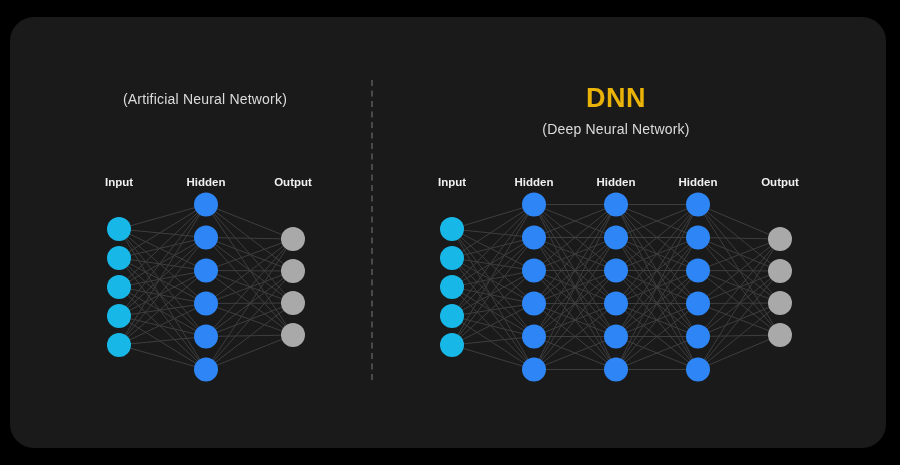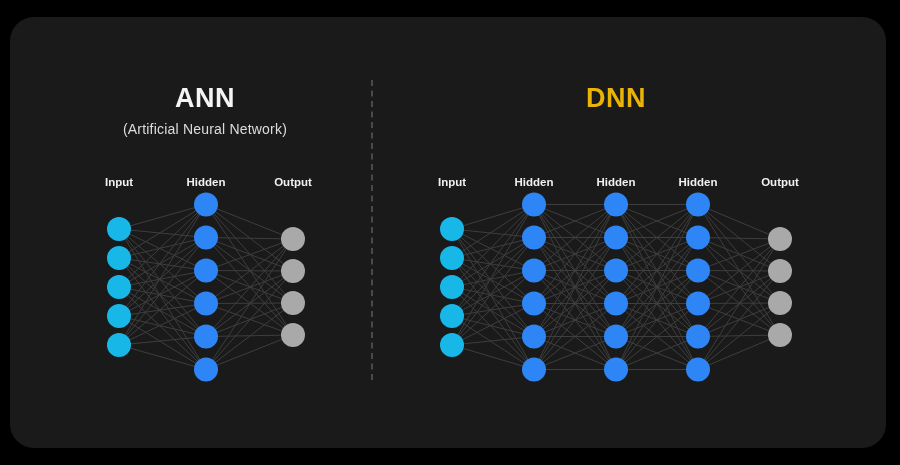--- a/index.html
+++ b/index.html
@@ -272,20 +272,20 @@
         <text x="293" y="186" fill="#f0f0f0" font-size="11.5" font-weight="bold" text-anchor="middle" font-family="&quot;Liberation Sans&quot;, sans-serif">Output</text>
         <text x="452" y="186" fill="#f0f0f0" font-size="11.5" font-weight="bold" text-anchor="middle" font-family="&quot;Liberation Sans&quot;, sans-serif">Input</text>
         <text x="534" y="186" fill="#f0f0f0" font-size="11.5" font-weight="bold" text-anchor="middle" font-family="&quot;Liberation Sans&quot;, sans-serif">Hidden</text>
         <text x="616" y="186" fill="#f0f0f0" font-size="11.5" font-weight="bold" text-anchor="middle" font-family="&quot;Liberation Sans&quot;, sans-serif">Hidden</text>
         <text x="698" y="186" fill="#f0f0f0" font-size="11.5" font-weight="bold" text-anchor="middle" font-family="&quot;Liberation Sans&quot;, sans-serif">Hidden</text>
         <text x="780" y="186" fill="#f0f0f0" font-size="11.5" font-weight="bold" text-anchor="middle" font-family="&quot;Liberation Sans&quot;, sans-serif">Output</text>
       </g>
     </svg>
 
   <div class="title-block tb-ann">
-    <div class="main-title" style="color: rgb(245, 245, 245);">ANN</div>
     <div class="sub-title" style="color: rgb(220, 220, 220);">(Artificial Neural Network)</div>
   </div>
 
   <div class="title-block tb-dnn">
     <div class="main-title" style="color: #eab308;">DNN</div>
+    <div class="sub-title" style="color: rgb(220, 220, 220);">(Deep Neural Network)</div>
   </div>
 </div>
 
 </body></html>

